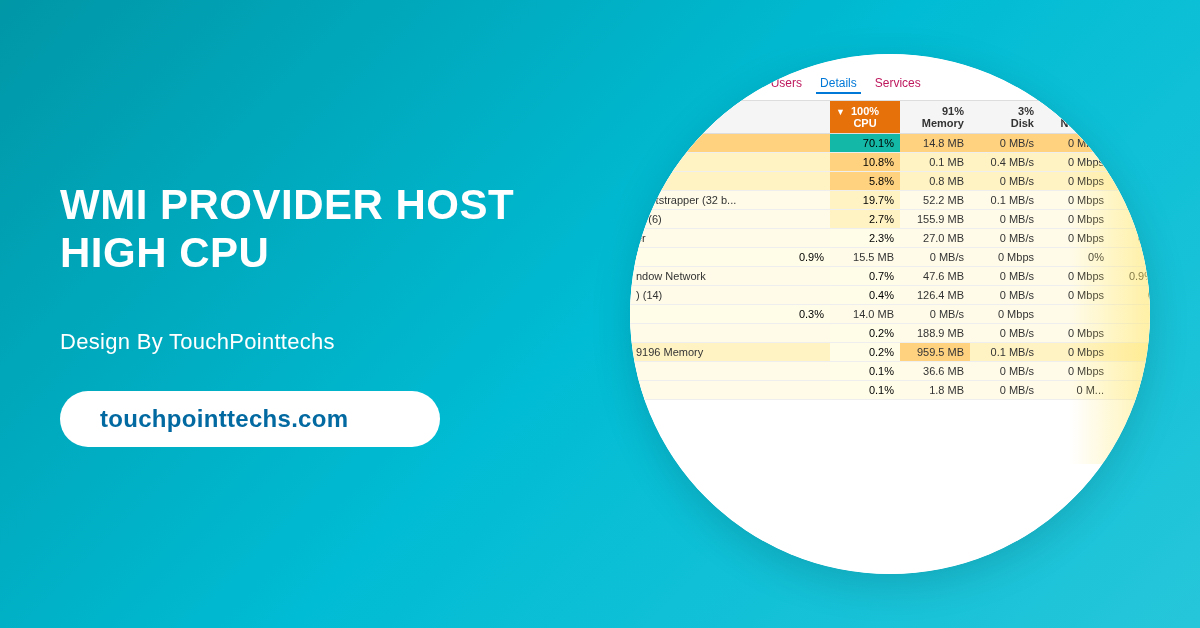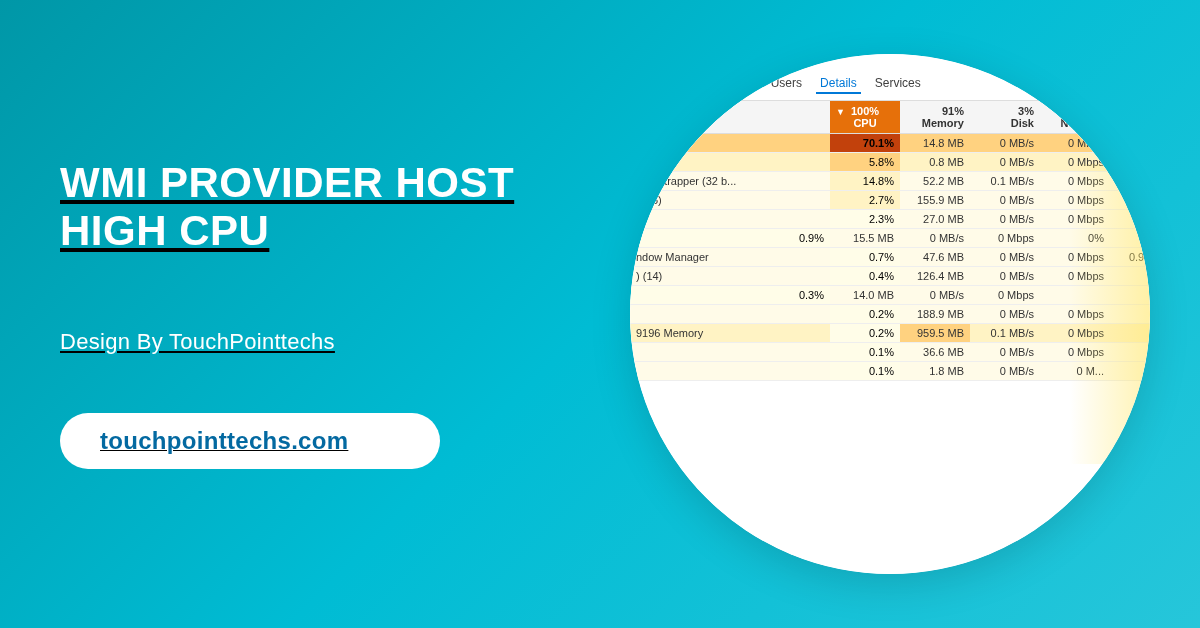--- a/index.html
+++ b/index.html
@@ -13,23 +13,22 @@
       display: flex;
       align-items: center;
       position: relative;
     }
 
     .left-section {
       flex: 0 0 580px;
       padding: 60px 60px 60px 60px;
       display: flex;
       flex-direction: column;
-      gap: 58px;
+      gap: 36px;
       z-index: 2;
-      text-decoration: underline;
     }
 
     .main-title {
       font-size: 42px;
       font-weight: 800;
       color: #ffffff;
       line-height: 1.15;
       letter-spacing: 0.5px;
       text-transform: uppercase;
     }
@@ -93,21 +92,21 @@
     .tm-tabs {
       display: flex;
       gap: 10px;
       padding: 0 20px 6px 80px;
       font-size: 12px;
       color: #333;
       border-bottom: 1px solid #ddd;
     }
 
     .tm-tab {
-      color: #404040;
+      color: #be185d;
       cursor: pointer;
       padding: 2px 4px;
     }
 
     .tm-tab.active {
       color: #0078d7;
       border-bottom: 2px solid #0078d7;
     }
 
     .tm-header-row {
@@ -175,23 +174,23 @@
       white-space: nowrap;
       overflow: hidden;
       text-overflow: ellipsis;
     }
 
     .tm-cell.name {
       text-align: left;
     }
 
     .tm-cell.cpu-val {
-      background: #c2410c;
+      background: #14b8a6;
       color: #000;
-      font-weight: 700;
+      font-weight: 400;
     }
 
     .tm-cell.cpu-val-med {
       background: #ffd280;
       color: #000;
     }
 
     .tm-cell.cpu-val-low {
       background: #fff3c4;
       color: #000;
@@ -250,33 +249,41 @@
 
       <div class="tm-row highlight-orange">
         <div class="tm-cell name"></div>
         <div class="tm-cell cpu-val">70.1%</div>
         <div class="tm-cell">14.8 MB</div>
         <div class="tm-cell">0 MB/s</div>
         <div class="tm-cell">0 Mbps</div>
         <div class="tm-cell"></div>
       </div>
 
+      <div class="tm-row highlight-yellow">
+        <div class="tm-cell name"></div>
+        <div class="tm-cell cpu-val-med">10.8%</div>
+        <div class="tm-cell">0.1 MB</div>
+        <div class="tm-cell">0.4 MB/s</div>
+        <div class="tm-cell">0 Mbps</div>
+        <div class="tm-cell"></div>
+      </div>
 
       <div class="tm-row highlight-yellow">
         <div class="tm-cell name"></div>
         <div class="tm-cell cpu-val-med">5.8%</div>
         <div class="tm-cell">0.8 MB</div>
         <div class="tm-cell">0 MB/s</div>
         <div class="tm-cell">0 Mbps</div>
         <div class="tm-cell"></div>
       </div>
 
       <div class="tm-row highlight-light">
         <div class="tm-cell name">Bootstrapper (32 b...</div>
-        <div class="tm-cell cpu-val-low">14.8%</div>
+        <div class="tm-cell cpu-val-low">19.7%</div>
         <div class="tm-cell">52.2 MB</div>
         <div class="tm-cell">0.1 MB/s</div>
         <div class="tm-cell">0 Mbps</div>
         <div class="tm-cell">0</div>
       </div>
 
       <div class="tm-row highlight-light">
         <div class="tm-cell name">it) (6)</div>
         <div class="tm-cell cpu-val-low">2.7%</div>
         <div class="tm-cell">155.9 MB</div>
@@ -296,21 +303,21 @@
 
       <div class="tm-row highlight-light">
         <div class="tm-cell cpu-val-vlow">0.9%</div>
         <div class="tm-cell">15.5 MB</div>
         <div class="tm-cell">0 MB/s</div>
         <div class="tm-cell">0 Mbps</div>
         <div class="tm-cell">0%</div>
       </div>
 
       <div class="tm-row highlight-light">
-        <div class="tm-cell name">ndow Manager</div>
+        <div class="tm-cell name">ndow Network</div>
         <div class="tm-cell cpu-val-vlow">0.7%</div>
         <div class="tm-cell">47.6 MB</div>
         <div class="tm-cell">0 MB/s</div>
         <div class="tm-cell">0 Mbps</div>
         <div class="tm-cell">0.9%</div>
       </div>
 
       <div class="tm-row highlight-light">
         <div class="tm-cell name">) (14)</div>
         <div class="tm-cell cpu-val-vlow">0.4%</div>

